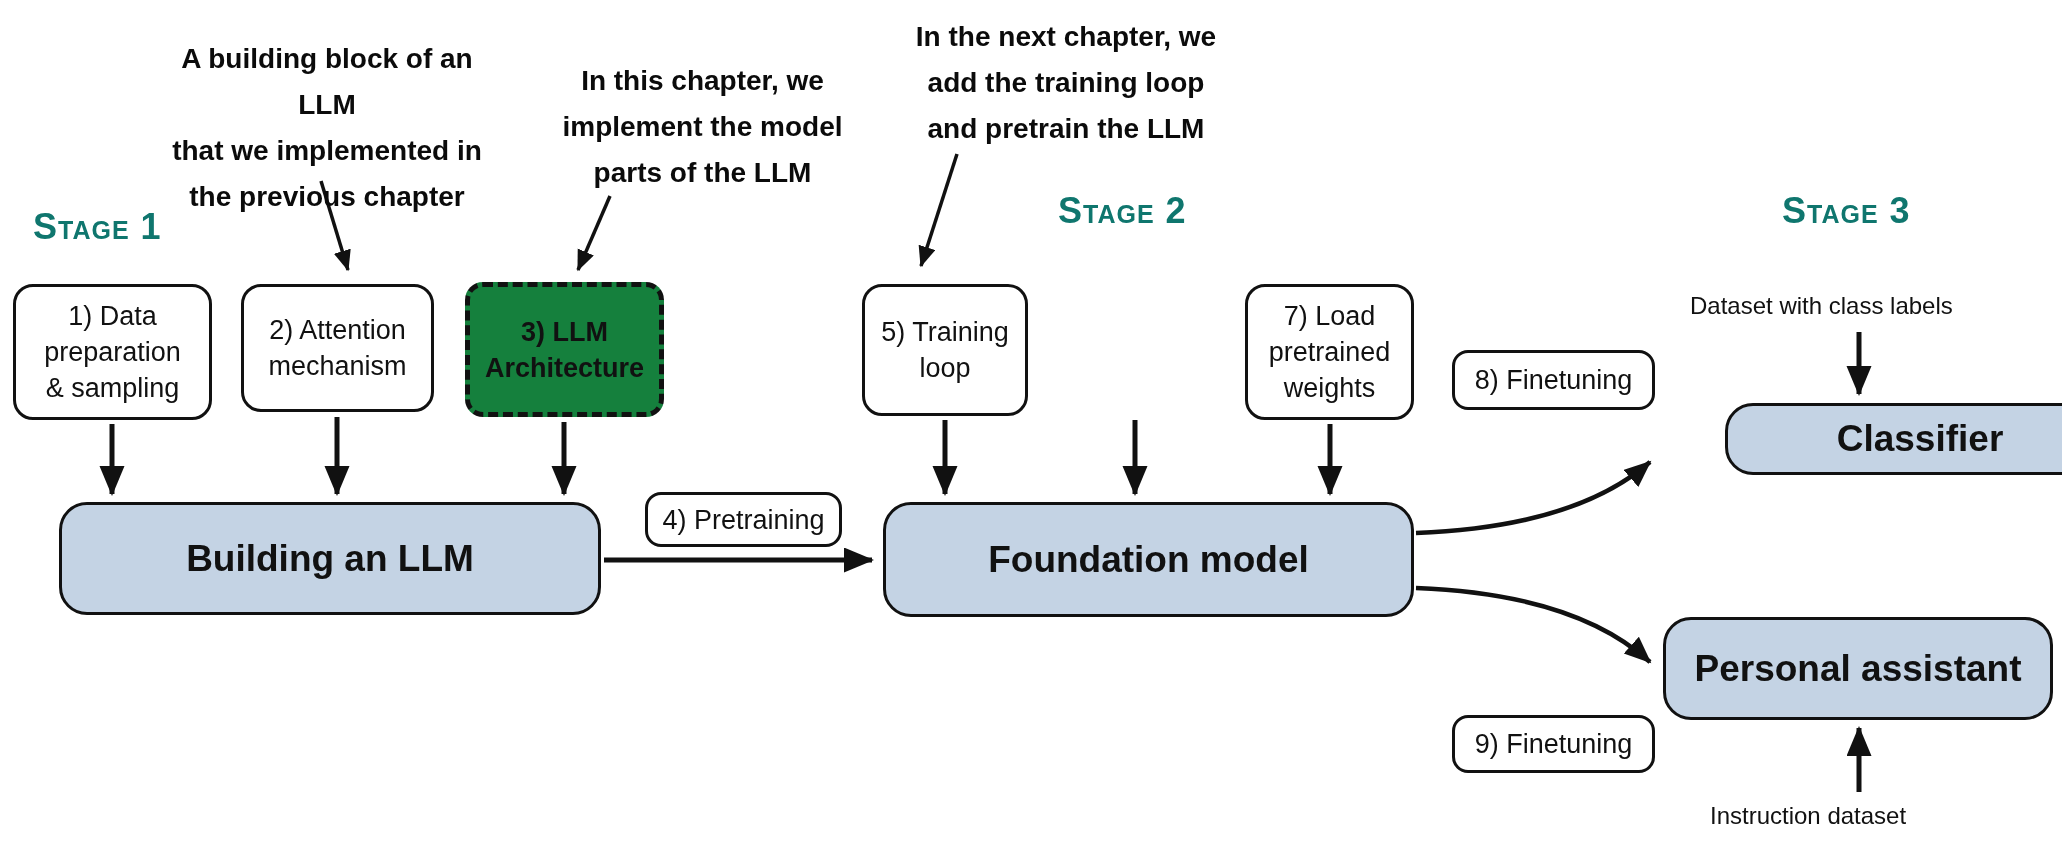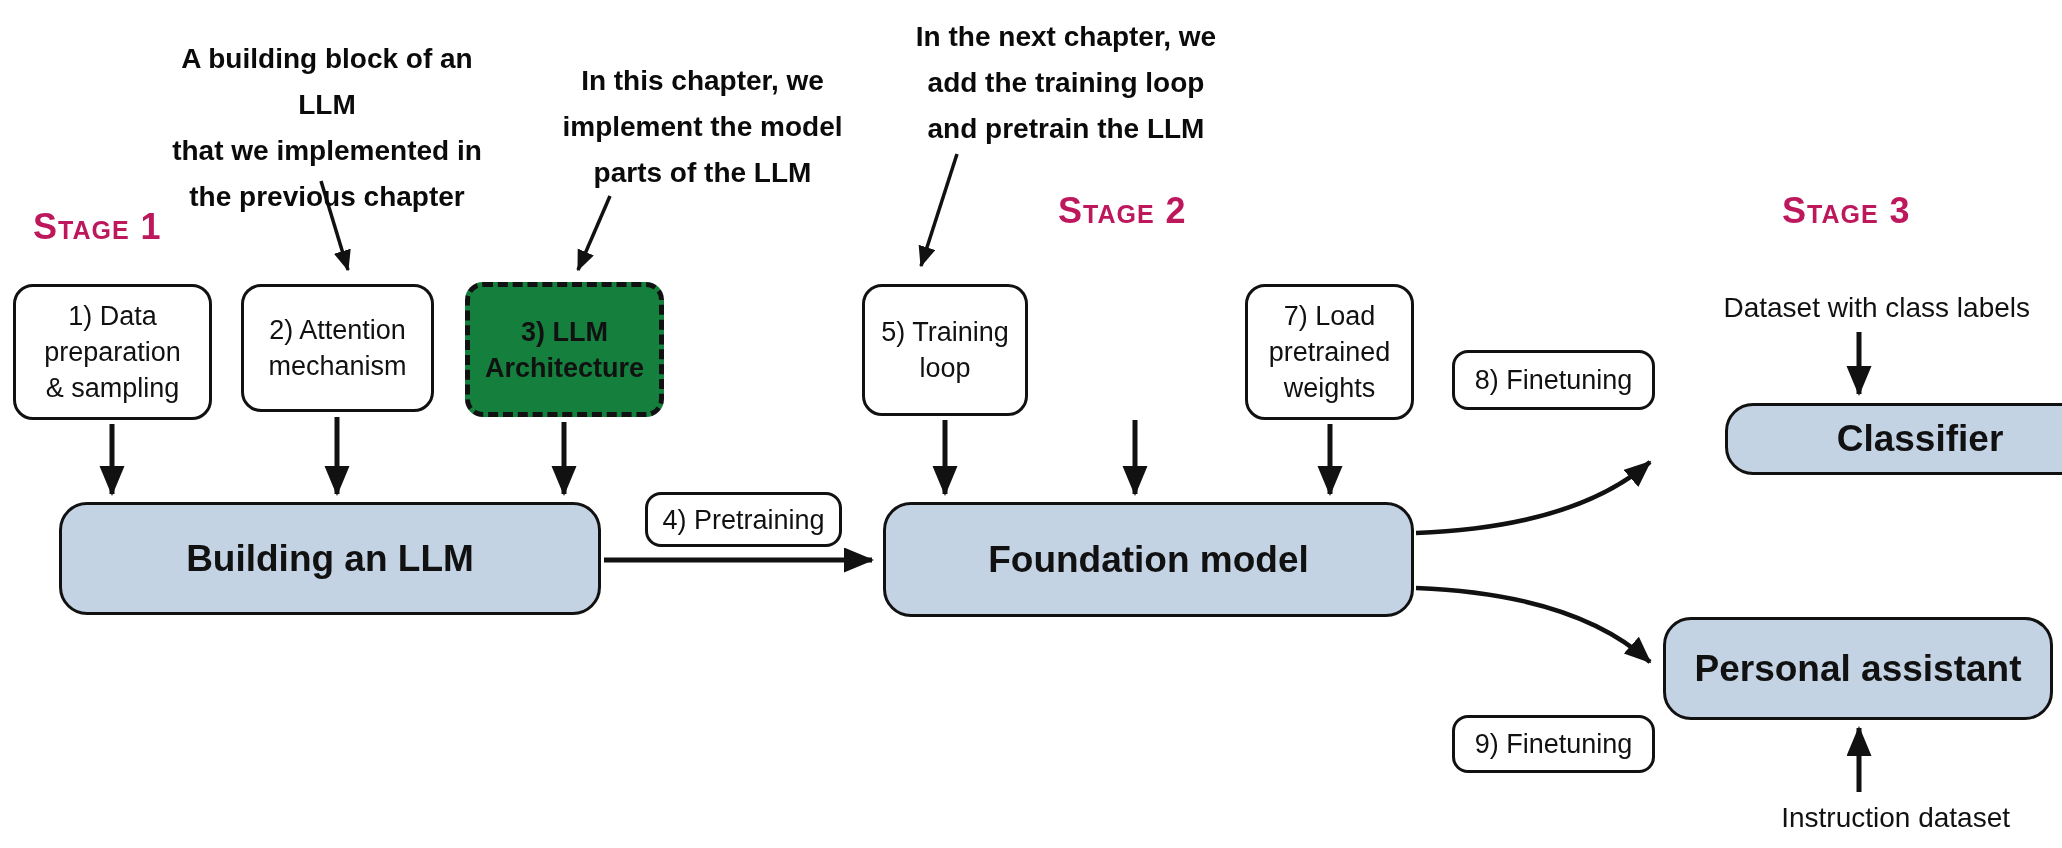--- a/index.html
+++ b/index.html
@@ -21,21 +21,21 @@
     text-align:center;
     white-space:pre-line;
     color:#0b0b0b;
   }
   .stage{
     position:absolute;
     font-weight:800;
     font-size:36px;
     font-variant:small-caps;
     letter-spacing:1px;
-    color:#be185d;
+    color:#0f766e;
   }
   .step-box{
     position:absolute;
     background:#ffffff;
     border:3px solid #111;
     border-radius:20px;
     display:flex;
     align-items:center;
     justify-content:center;
     text-align:center;
@@ -59,22 +59,22 @@
     display:flex;
     align-items:center;
     justify-content:center;
     text-align:center;
     font-size:37px;
     font-weight:700;
     box-sizing:border-box;
   }
   .side-label{
     position:absolute;
-    font-size:28px;
-    text-align:right;
+    font-size:24px;
+    text-align:left;
     white-space:pre-line;
   }
 </style>
 </head>
 <body>
 
 <div class="canvas">
 
   <svg class="arrows" width="2062" height="848" viewBox="0 0 2062 848">
     <defs>

